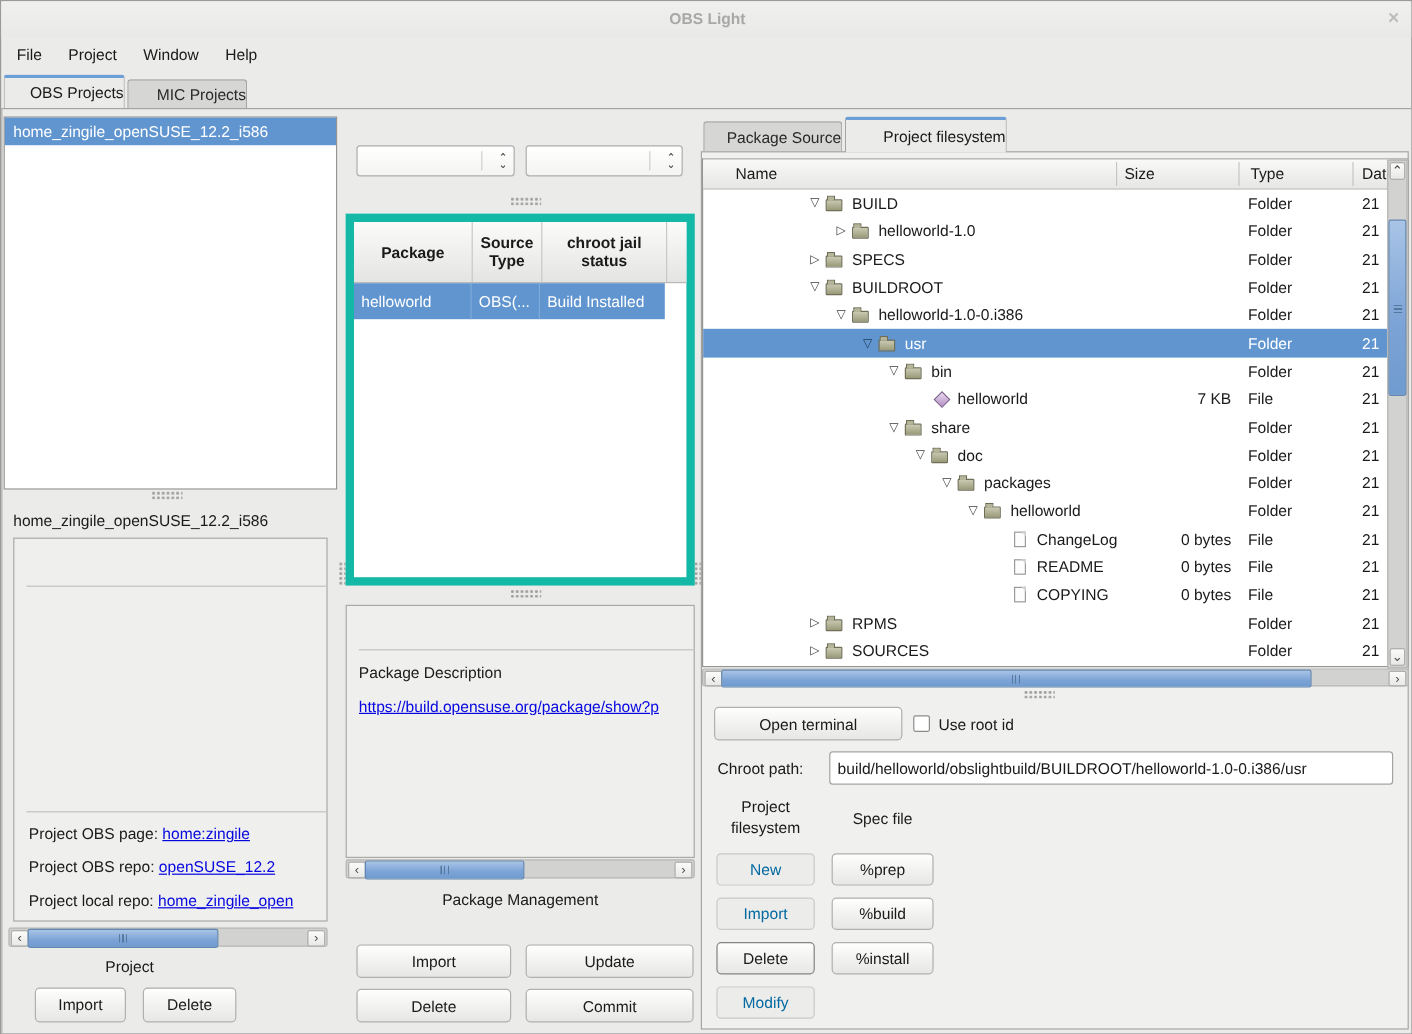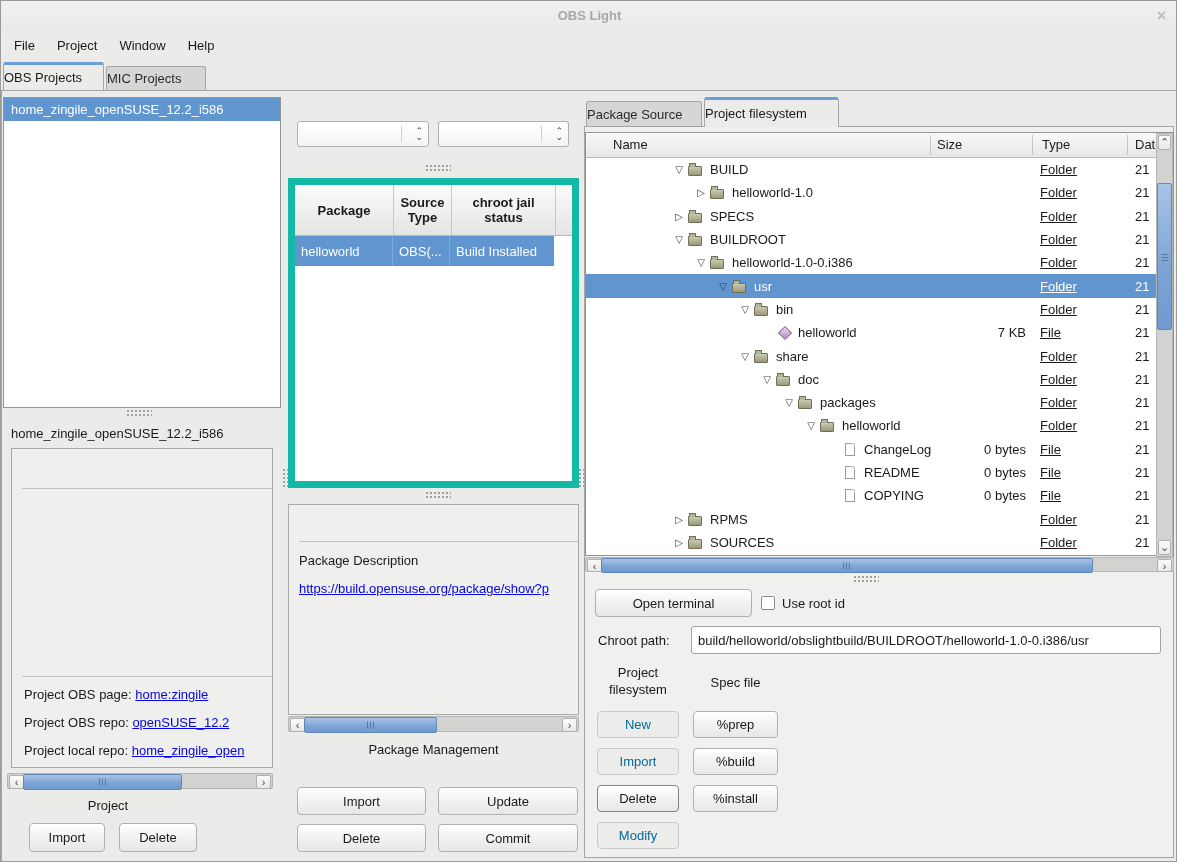--- a/index.html
+++ b/index.html
@@ -7,21 +7,21 @@
        font-family:"Liberation Sans","DejaVu Sans",sans-serif;font-size:13px;color:#1a1a1a;
        overflow:hidden;border:1px solid #9a9a98;box-sizing:border-box;}
   .abs{position:absolute;box-sizing:border-box;}
 
   
   .titlebar{left:0;top:0;width:1177px;height:30px;background:linear-gradient(#f0f0ee,#e9e9e7);}
   .title-text{left:0;top:7px;width:1177px;text-align:center;color:#a8a8a6;font-weight:bold;}
   .close-x{right:10px;top:6px;color:#bdbdbb;font-size:16px;font-weight:bold;cursor:default;}
   .menubar{left:0;top:30px;width:1177px;height:28px;display:flex;align-items:center;padding-left:2px;}
   .menu-item{padding:4px 11px;}
-  .tab{border:1px solid #a5a5a3;border-bottom:none;text-align:left;}
+  .tab{border:1px solid #a5a5a3;border-bottom:none;text-align:right;}
   .tab.active{background:#ebebe9;border-top:3px solid #6b9fd8;border-radius:3px 3px 0 0;z-index:5;}
   .tab.inactive{background:#d6d6d4;border-radius:3px 3px 0 0;color:#2a2a2a;}
   .content-frame{left:0;top:89px;width:1176px;height:772px;border:1px solid #a5a5a3;background:#ebebe9;}
 
   
   .btn{display:flex;align-items:center;justify-content:center;
        background:linear-gradient(#ffffff,#f3f3f1 45%,#e7e7e5);
        border:1px solid #b0b0ae;border-radius:4px;color:#1a1a1a;cursor:default;}
   .btn.strong{border-color:#848482;}
   .btn.disabled{background:#ececea;border-color:#c9c9c7;color:#0369a1;}
@@ -84,21 +84,21 @@
       background:linear-gradient(#c9c9b2,#9a9a79);border:1px solid #6f6f58;border-radius:1px;}
   .icon-folder::after{content:"";position:absolute;left:1px;top:1px;width:5px;height:3px;
       background:#b5b59a;border:1px solid #6f6f58;border-bottom:none;border-radius:1px 1px 0 0;}
   .icon-file::before{content:"";position:absolute;left:3px;top:1px;width:8px;height:11px;
       background:#fdfdfd;border:1px solid #9b9b99;}
   .icon-file::after{content:"";position:absolute;left:9px;top:1px;width:0;height:0;
       border:2px solid #d2d2d0;border-left-color:transparent;border-bottom-color:transparent;}
   .icon-package::before{content:"";position:absolute;left:4px;top:3px;width:8px;height:8px;
       background:linear-gradient(135deg,#ead9f0,#b38fc3);border:1px solid #7d5f8d;transform:rotate(45deg);}
   .tr-size{position:absolute;right:132px;}
-  .tr-type{position:absolute;left:454px;text-decoration:underline;}
+  .tr-type{position:absolute;left:454px;}
   .tr-date{position:absolute;left:549px;width:23px;overflow:hidden;}
   .chk{width:14px;height:14px;background:#fff;border:1px solid #8c8c8a;border-radius:2px;}
   .field{background:#fff;border:1px solid #a3a3a1;border-radius:3px;display:flex;align-items:center;
       padding:0 6px;white-space:nowrap;overflow:hidden;}
   .sec-label{text-align:center;line-height:17px;}
 </style>
 </head>
 <body>
 
 <div id="app">

